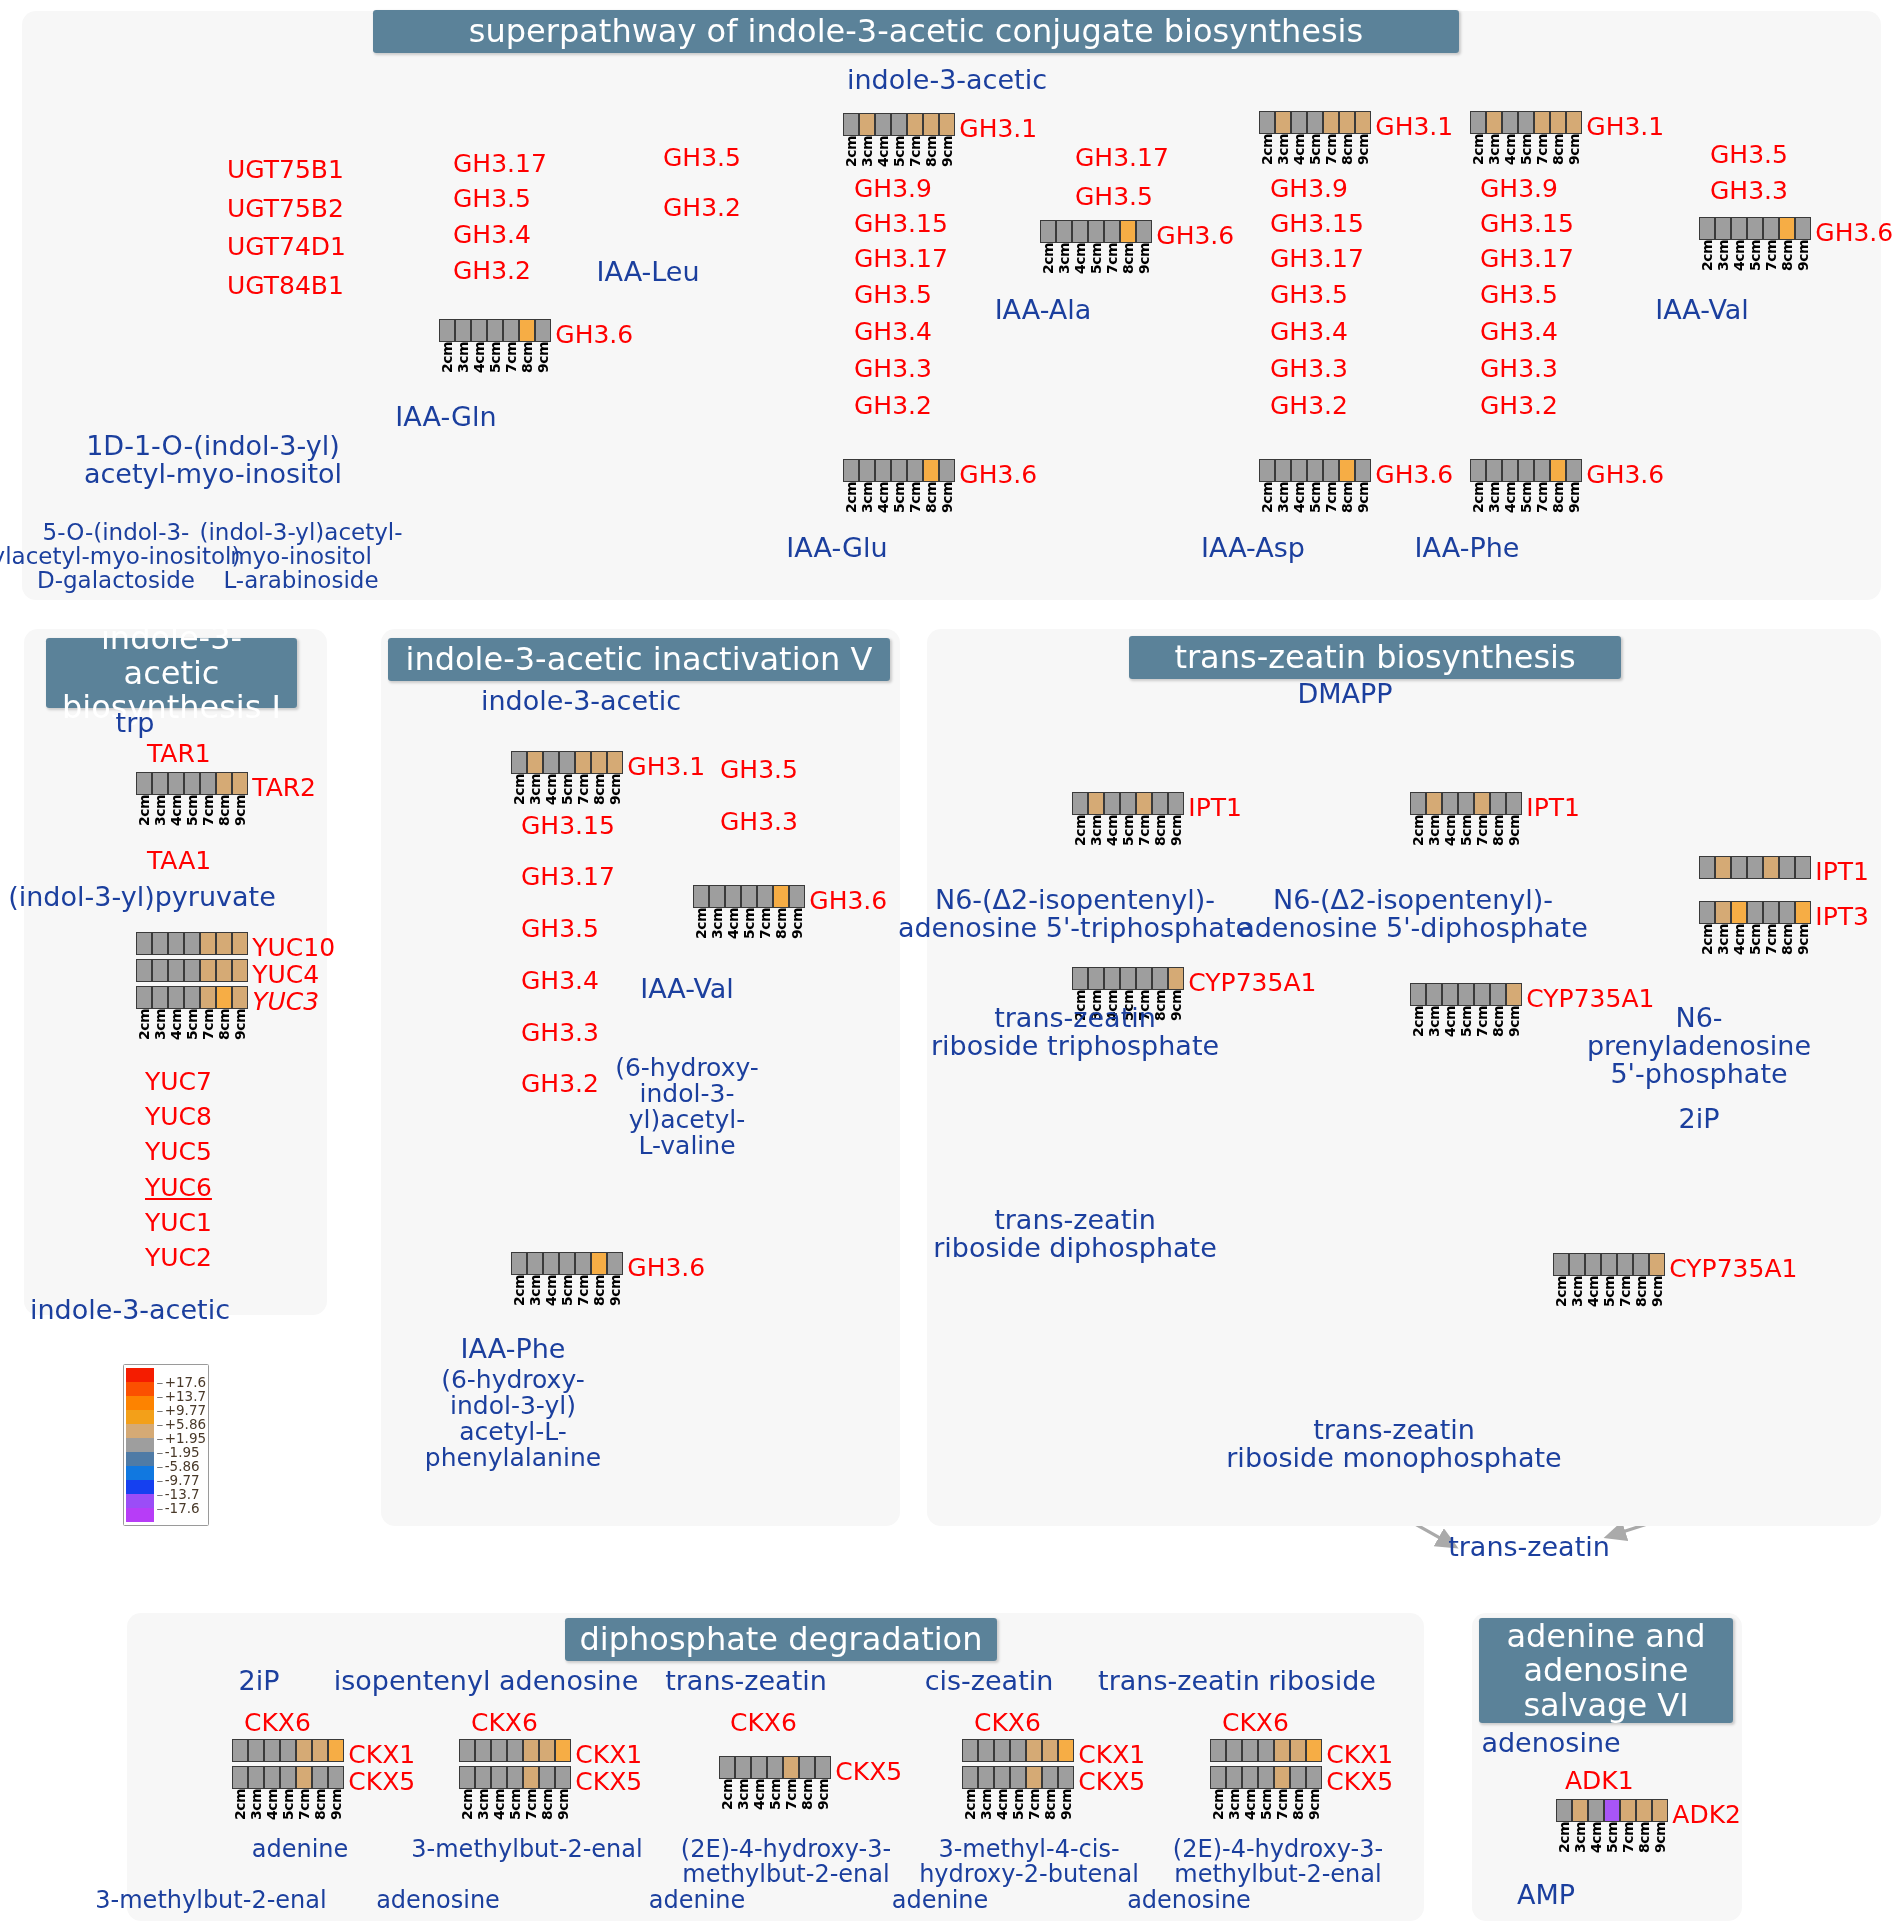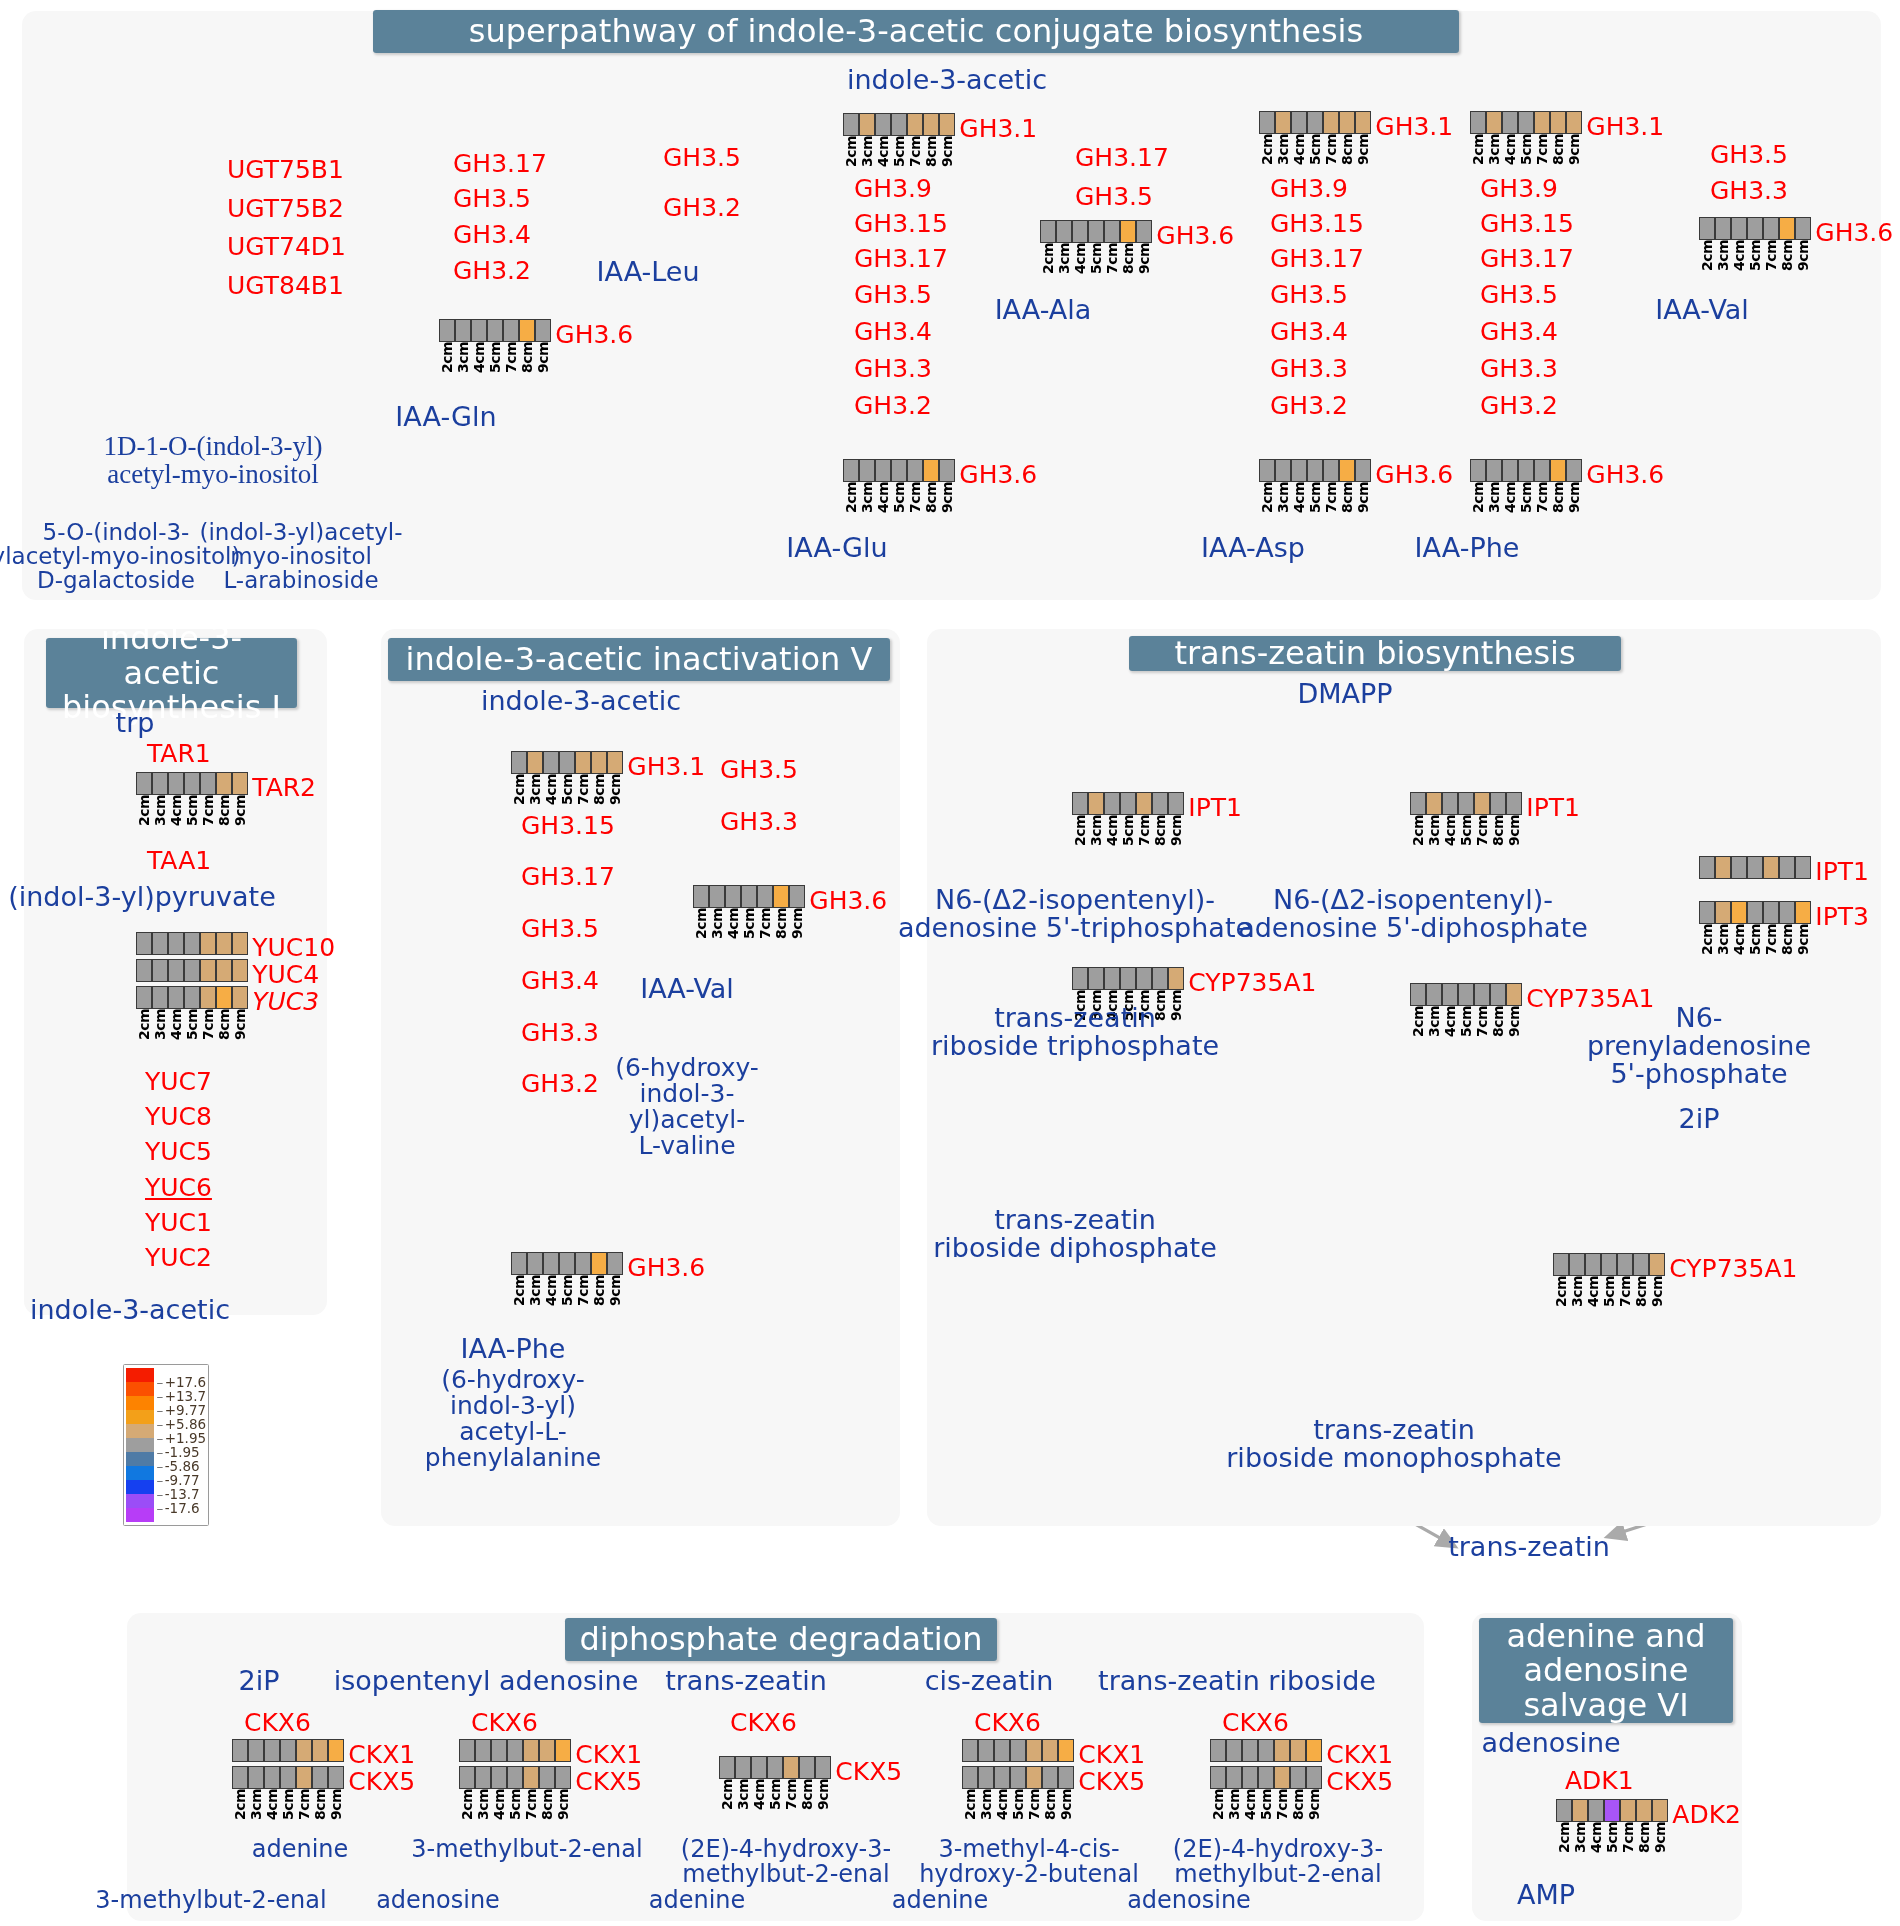--- a/index.html
+++ b/index.html
@@ -103,21 +103,21 @@
 
   <div class="panel" style="left:21.6px;top:10.8px;width:1859px;height:589px;"></div>
   <div class="ttl" style="left:373px;top:9.7px;width:1086px;height:43px;">superpathway of indole-3-acetic conjugate biosynthesis</div>
 
   <div class="cmpd" style="left:947px;top:66px;">indole-3-acetic</div>
 
   <div class="enz" style="left:227px;top:157px;">UGT75B1</div>
   <div class="enz" style="left:227px;top:196px;">UGT75B2</div>
   <div class="enz" style="left:227px;top:234px;">UGT74D1</div>
   <div class="enz" style="left:227px;top:273px;">UGT84B1</div>
-  <div class="cmpd" style="left:213px;top:432px;font-family:Liberation Serif, serif;">1D-1-O-(indol-3-yl)
+  <div class="cmpd" style="left:213px;top:432px;">1D-1-O-(indol-3-yl)
 acetyl-myo-inositol</div>
   <div class="cmpd" style="left:116px;top:521px;font-size:23px;">5-O-(indol-3-
 ylacetyl-myo-inositol)
 D-galactoside</div>
   <div class="cmpd" style="left:301px;top:521px;font-size:23px;">(indol-3-yl)acetyl-
 myo-inositol
 L-arabinoside</div>
 
   <div class="enz" style="left:453px;top:151px;">GH3.17</div>
   <div class="enz" style="left:453px;top:186px;">GH3.5</div>
@@ -548,21 +548,21 @@
       </div>
       <div class="hmname" style="top: 1.1px;">GH3.6</div>
     </div>
   <div class="cmpd" style="left:513px;top:1335px;">IAA-Phe</div>
   <div class="cmpd" style="left:513px;top:1367px;font-size:25px;">(6-hydroxy-
 indol-3-yl)
 acetyl-L-
 phenylalanine</div>
 
   <div class="panel" style="left:927px;top:629px;width:954px;height:897px;"></div>
-  <div class="ttl" style="left:1129px;top:636px;width:492px;height:35px;">trans-zeatin biosynthesis</div>
+  <div class="ttl" style="left:1129px;top:636px;width:492px;height:43px;">trans-zeatin biosynthesis</div>
 
   <div class="cmpd" style="left:1345px;top:680px;">DMAPP</div>
 
   <div class="hm" style="left:1072px;top:792px;">
       <div class="hmrow">
         <div class="cell" style="background: rgb(158, 158, 158);"></div>
         <div class="cell" style="background: rgb(213, 170, 117);"></div>
         <div class="cell" style="background: rgb(158, 158, 158);"></div>
         <div class="cell" style="background: rgb(158, 158, 158);"></div>
         <div class="cell" style="background: rgb(213, 170, 117);"></div>

